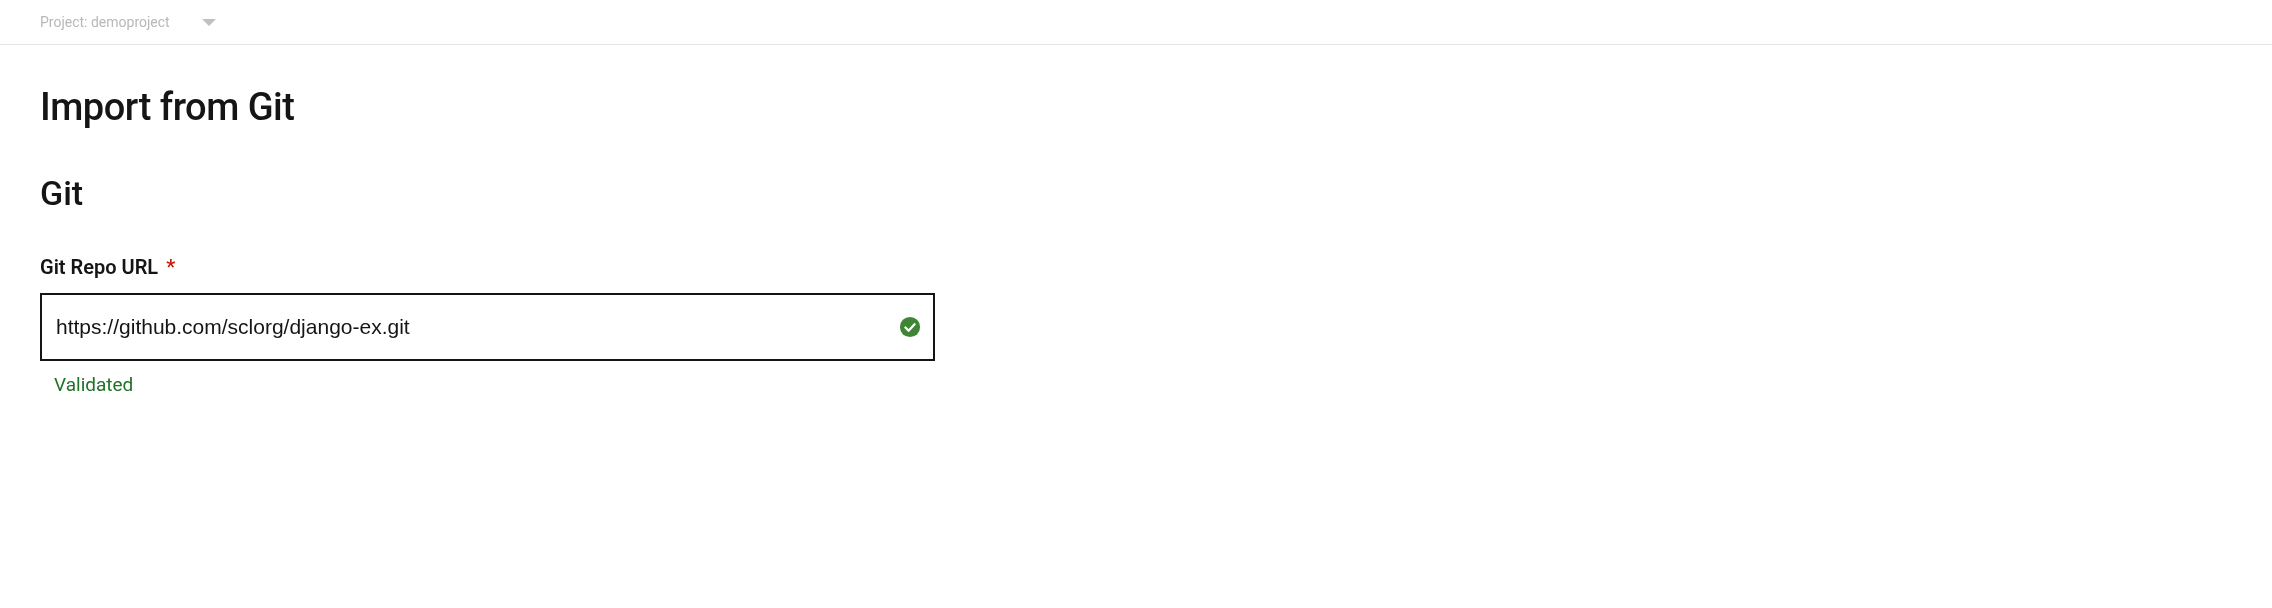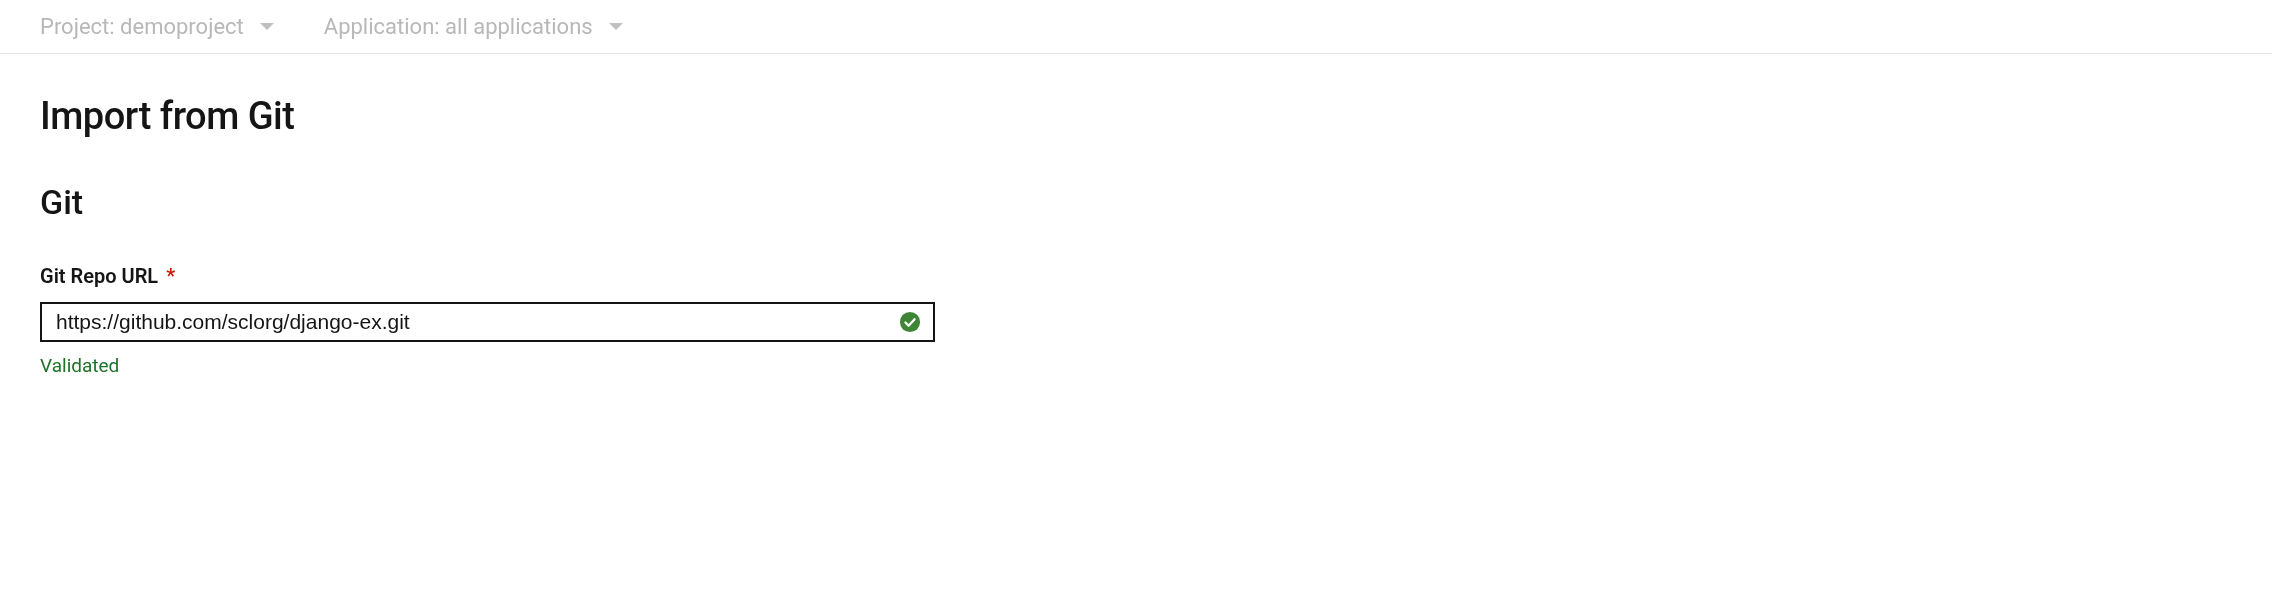--- a/index.html
+++ b/index.html
@@ -15,23 +15,23 @@
     .topbar {
       display: flex;
       align-items: center;
       padding: 14px 40px;
       border-bottom: 1px solid #e5e5e5;
       gap: 50px;
     }
     .topbar-item {
       display: flex;
       align-items: center;
-      gap: 16px;
+      gap: 32px;
       color: #b8b8b8;
-      font-size: 22px;
+      font-size: 14px;
       cursor: pointer;
     }
     .chevron-down {
       width: 0;
       height: 0;
       border-left: 7px solid transparent;
       border-right: 7px solid transparent;
       border-top: 7px solid #c0c0c0;
     }
     .content {
@@ -63,21 +63,21 @@
       color: #c9190b;
       font-weight: 600;
     }
     .input-wrapper {
       position: relative;
       width: 895px;
       max-width: 100%;
     }
     .text-input {
       width: 100%;
-      height: 40px;
+      height: 68px;
       border: 2px solid #151515;
       padding: 0 54px 0 14px;
       font-size: 21px;
       color: #151515;
       outline: none;
       background: #fff;
     }
     .input-status-icon {
       position: absolute;
       right: 14px;
@@ -90,32 +90,29 @@
       justify-content: center;
     }
     .check-circle {
       width: 22px;
       height: 22px;
     }
     .validation-text {
       font-size: 19px;
       color: #1e7328;
       margin-top: 12px;
+      margin-left: 14px;
     }
   </style>
 </head>
 <body>
 
 <div class="topbar">
   <div class="topbar-item">
     <span>Project: demoproject</span>
-    <span class="chevron-down"></span>
-  </div>
-  <div class="topbar-item">
-    <span>Application: all applications</span>
     <span class="chevron-down"></span>
   </div>
 </div>
 
 <div class="content">
   <h1 class="page-title">Import from Git</h1>
 
   <h2 class="section-title">Git</h2>
 
   <div class="field-label">

